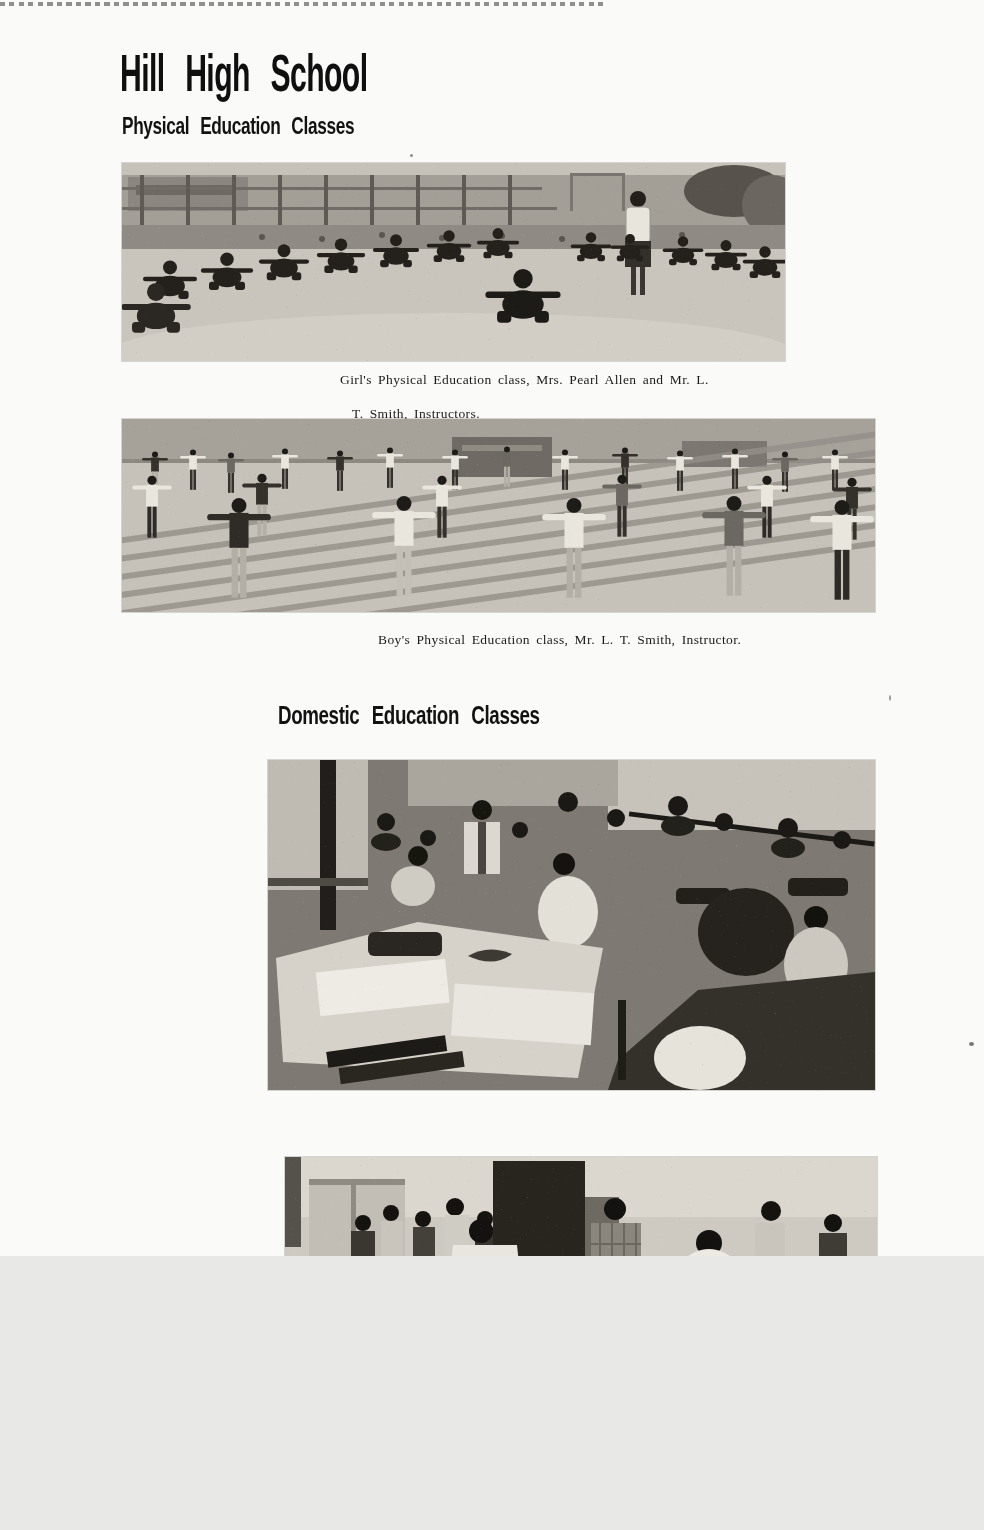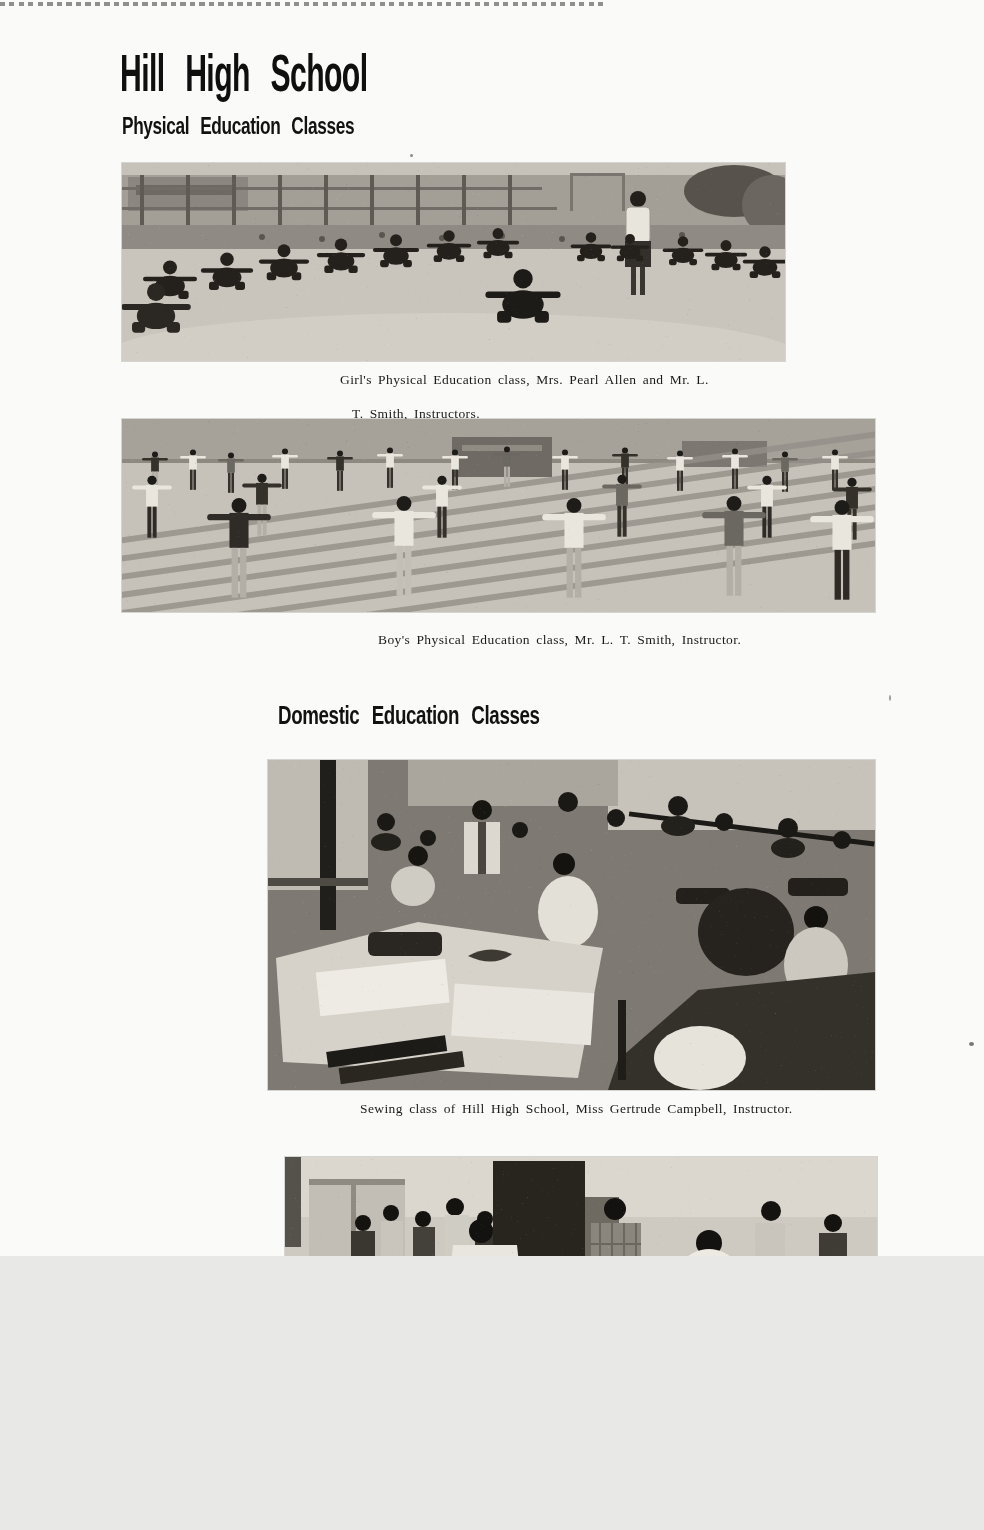--- a/index.html
+++ b/index.html
@@ -279,21 +279,20 @@
       </g>
       <g>
         <polygon points="340,330 607,330 607,212 430,230 350,300" fill="#34312b"></polygon>
         <ellipse cx="432" cy="298" rx="46" ry="32" fill="#e6e3db"></ellipse>
         <rect x="350" y="240" width="8" height="80" fill="#1f1d18"></rect>
       </g>
       <rect width="607" height="330" filter="url(#grainDark)" opacity="0.5"></rect>
       <rect width="607" height="330" filter="url(#grainLight)" opacity="0.45"></rect>
     </svg>
   </figure>
-  <figcaption class="caption cap-3">Sewing class of Hill High School, Miss Gertrude Campbell, Instructor.</figcaption>
 
   <figure class="photo photo-4">
     <svg viewBox="0 0 592 305" preserveAspectRatio="none" xmlns="http://www.w3.org/2000/svg">
       <rect width="592" height="305" fill="#cecac2"></rect>
       <rect width="592" height="60" fill="#dbd7cf"></rect>
       <g>
         <rect x="0" y="0" width="16" height="90" fill="#55524b"></rect>
         <rect x="24" y="22" width="96" height="88" fill="#c2beb6"></rect>
         <rect x="24" y="22" width="96" height="6" fill="#8f8b83"></rect>
         <rect x="66" y="22" width="5" height="88" fill="#8f8b83"></rect>

